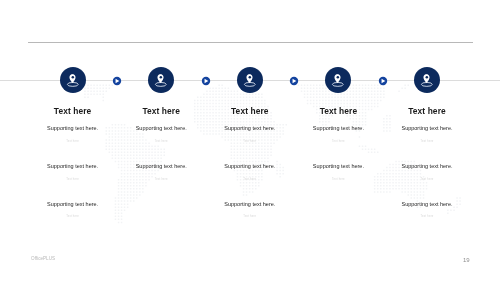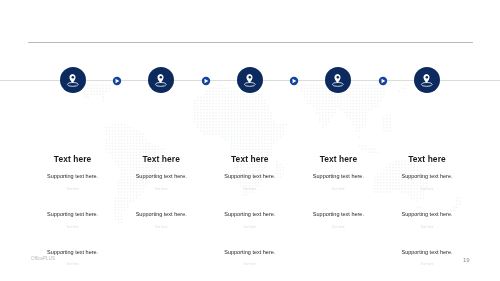--- a/index.html
+++ b/index.html
@@ -5,21 +5,21 @@
   html,body{margin:0;padding:0;}
   body{width:500px;height:281px;overflow:hidden;background:#ffffff;-webkit-font-smoothing:antialiased;
        font-family:"Liberation Sans",sans-serif;position:relative;}
   #slide{position:absolute;inset:0;background:#fff;}
   #worldmap{position:absolute;left:0;top:0;}
   .topline{position:absolute;left:28px;top:42px;width:445px;height:1px;background:#b8b8b8;}
   .axis{position:absolute;left:0;top:80px;width:500px;height:1px;background:#dcdcdc;}
   .node{position:absolute;width:26px;height:26px;border-radius:50%;background:#0c2a5d;
         display:flex;align-items:center;justify-content:center;}
   .play{position:absolute;width:12px;height:12px;line-height:0;}
-  .col{position:absolute;top:106px;width:120px;text-align:center;margin-top:48px;}
+  .col{position:absolute;top:106px;width:120px;text-align:center;}
   .title{font-size:8.4px;font-weight:bold;color:#1a1a1a;letter-spacing:.1px;}
   .blk{position:absolute;left:0;width:120px;}
   .sup{font-size:5.5px;color:#262626;line-height:1;}
   .sub{font-size:2.7px;color:#d6d6d6;margin-top:9px;letter-spacing:.2px;line-height:1;}
   .brand{position:absolute;left:31.1px;top:257.3px;font-size:4.6px;color:#b9b9b9;line-height:1;}
   .pageno{position:absolute;left:463px;top:256.8px;font-size:6px;color:#8f8f8f;line-height:1;}
 </style>
 </head>
 <body>
 

